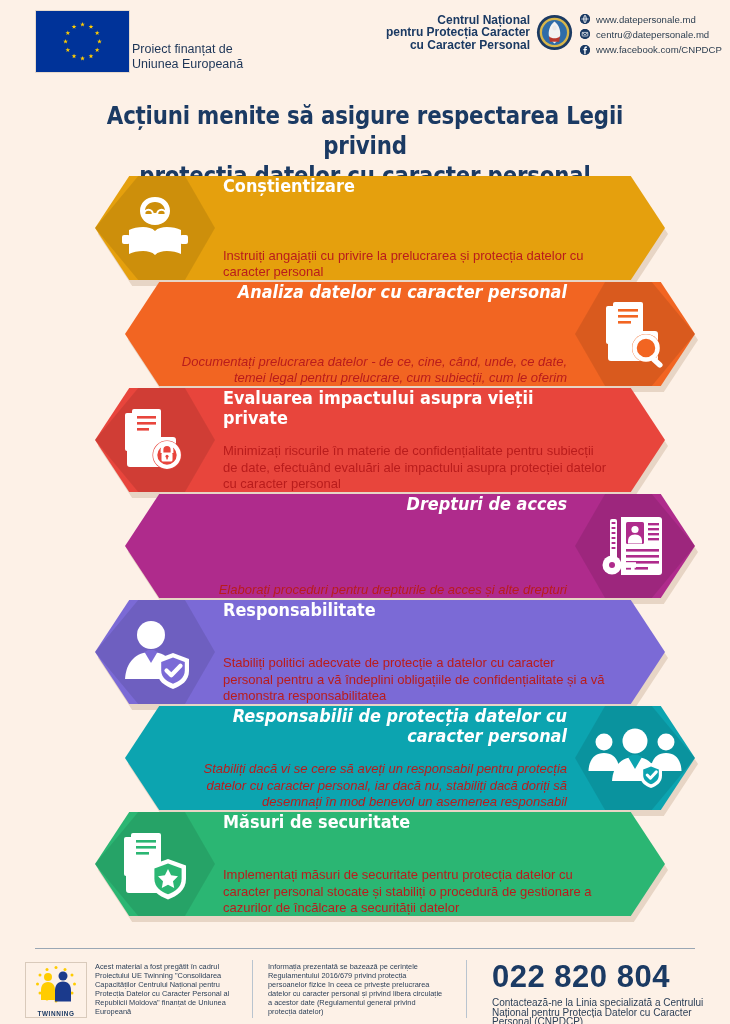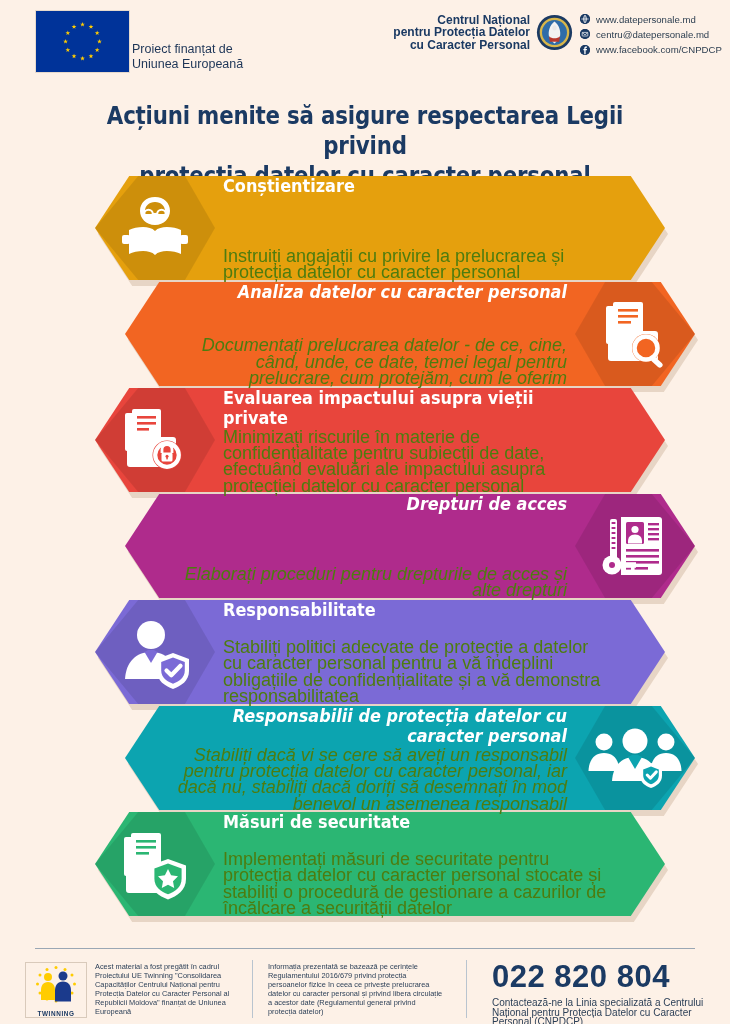--- a/index.html
+++ b/index.html
@@ -80,21 +80,21 @@
   }
   .icon-panel svg{position:relative;z-index:3;}
   .band-text{position:absolute;top:0;height:100%;z-index:4;
     display:flex;flex-direction:column;justify-content:space-between;}
   .band-title{
     font-weight:bold;font-size:17.5px;line-height:20px;color:#fff;
     font-family:"DejaVu Sans","Liberation Sans",sans-serif;
     transform:scaleX(0.92);margin-bottom:1px;
   }
   .band-desc{
-    font-size:18px;line-height:16.2px;color:#4d7c0f;
+    font-size:13px;line-height:16.2px;color:#b91c1c;
   }
   .band-text.lt{text-align:left;transform-origin:left center;}
   .band-text.rt{text-align:right;font-style:italic;}
   .band-text.rt .band-title{transform-origin:right center;}
   .band-text.lt .band-title{transform-origin:left center;}
 
   
   .footer-rule{
     position:absolute;left:35px;top:948px;width:660px;height:1px;background:#9aa7b4;
   }
@@ -150,21 +150,21 @@
     </svg>
   </div>
 
   <div class="eu-funding">
     <div>Proiect finanțat de</div>
     <div>Uniunea Europeană</div>
   </div>
 
   <div class="cnpdcp-name">
     <div>Centrul Național</div>
-    <div>pentru Protecția Datelor</div>
+    <div>pentru Protecția Caracter</div>
     <div>cu Caracter Personal</div>
   </div>
 
   <svg class="cnpdcp-emblem" viewBox="0 0 40 40">
     <ellipse cx="20" cy="20" rx="19" ry="19" fill="#1b3a63"></ellipse>
     <ellipse cx="20" cy="20" rx="16" ry="16" fill="#d8b64a"></ellipse>
     <ellipse cx="20" cy="20" rx="13.5" ry="13.5" fill="#2f6ca8"></ellipse>
     <path d="M20 8 C15 12 13 18 14 24 C16 28 18 30 20 32 C22 30 24 28 26 24 C27 18 25 12 20 8 Z" fill="#f2f2f2"></path>
     <path d="M14 24 C17 27 23 27 26 24 L25 30 L15 30 Z" fill="#b8382e"></path>
     <ellipse cx="20" cy="15" rx="2.4" ry="2.8" fill="#e8e8e8"></ellipse>
@@ -247,21 +247,21 @@
             </g>
             <path d="M12 28 h18 l4 5 h22 a3 3 0 0 1 3 3 v24 a3 3 0 0 1-3 3 H12 a3 3 0 0 1-3-3 V31 a3 3 0 0 1 3-3z"></path>
             <circle cx="47" cy="50" r="14" fill="#F26522"></circle>
             <circle cx="47" cy="50" r="11.5" fill="none" stroke="#fff" stroke-width="4.5"></circle>
             <rect x="55" y="58" width="13" height="5.5" rx="2.6" transform="rotate(42 55 58)"></rect>
           </g>
         </svg>
       </div>
       <div class="band-text rt" style="left: 52px; right: 128px;">
         <div class="band-title">Analiza datelor cu caracter personal</div>
-        <div class="band-desc">Documentați prelucrarea datelor - de ce, cine, când, unde, ce date, temei legal pentru prelucrare, cum protejăm, cum le oferim</div>
+        <div class="band-desc">Documentați prelucrarea datelor - de ce, cine, când, unde, ce date, temei legal pentru prelucrare, cum subiecții, cum le oferim</div>
       </div>
     </div>
     <div class="band" style="left: 95px; top: 212px; width: 570px;">
       <div class="shadow"></div>
       <div class="shape" style="background: rgb(232, 69, 60); z-index: 1;"></div>
       <div class="icon-panel left">
         <div class="tint"></div>
         <svg width="72" height="72" viewBox="0 0 72 72">
           <g fill="#fff">
             <rect x="6" y="9" width="29" height="38" rx="2"></rect>

